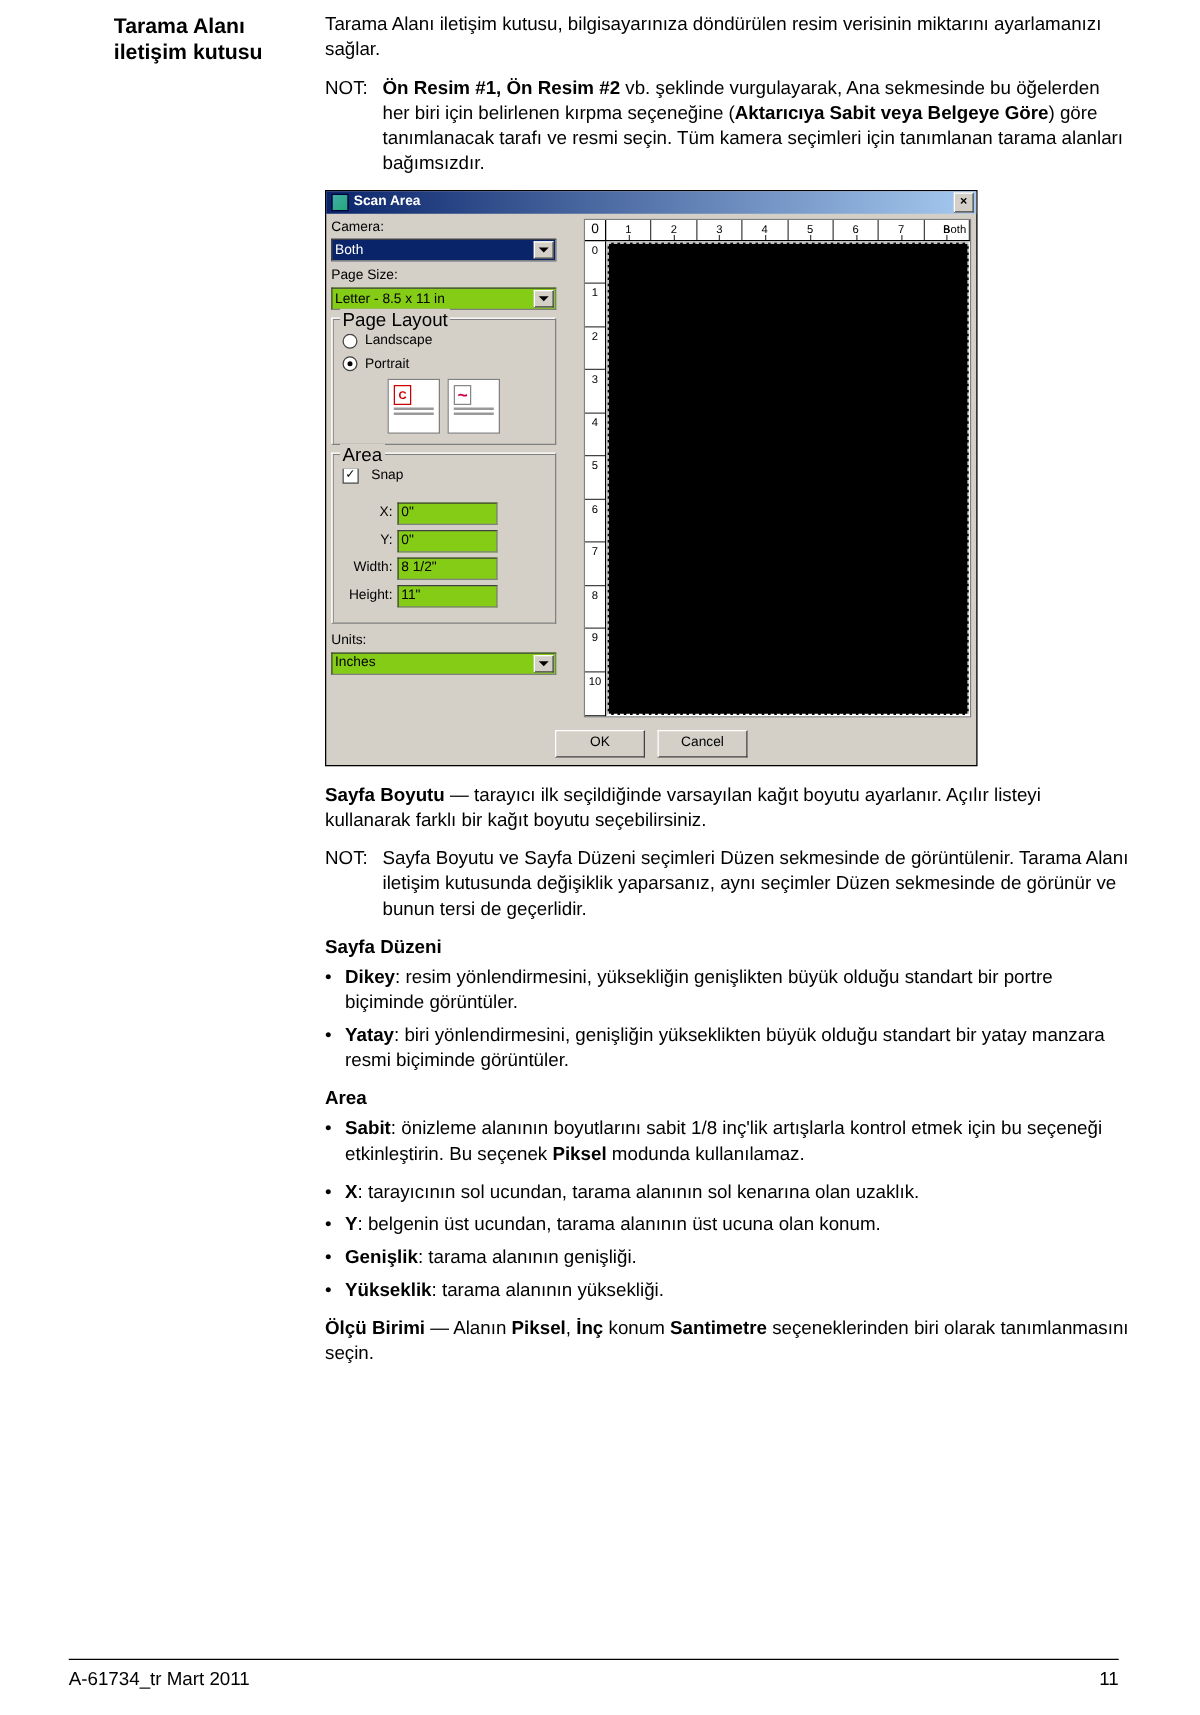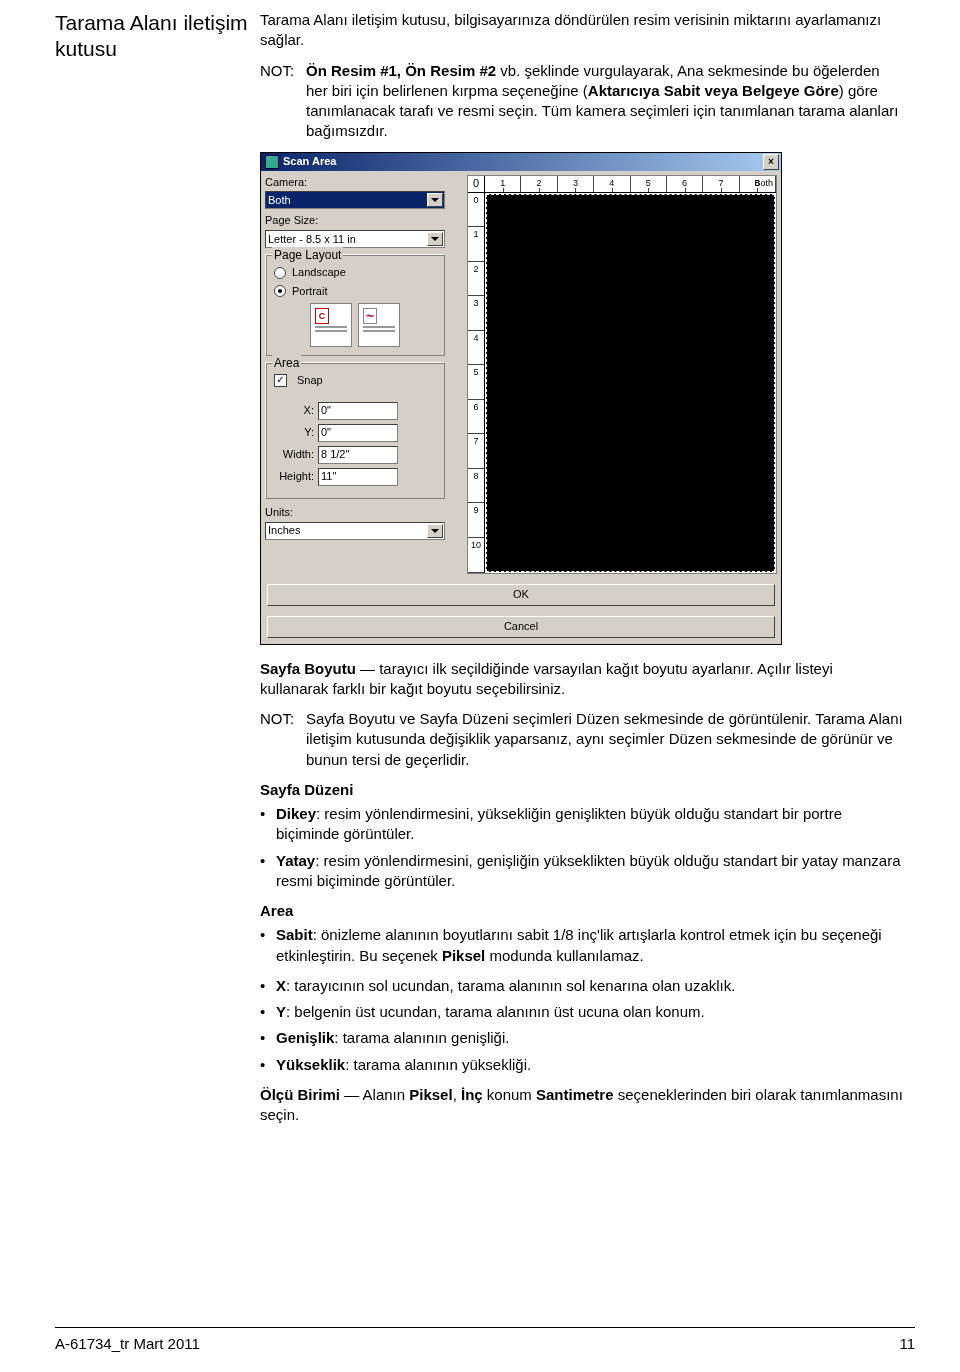--- a/index.html
+++ b/index.html
@@ -21,23 +21,24 @@
     gap: 10px;
   }
   .left-col {
     width: 195px;
     flex: 0 0 195px;
   }
   .right-col {
     flex: 1;
   }
   .side-title {
-    font-weight: normal;
-    font-size: 21px;
+    font-weight: bold;
+    font-size: 17px;
     line-height: 1.25;
+    margin-left: 36px;
   }
   p { margin: 0 0 10px 0; }
   .note-row {
     display: flex;
     margin-bottom: 10px;
   }
   .note-label {
     width: 46px;
     flex: 0 0 46px;
   }
@@ -98,21 +99,21 @@
   .form-col {
     width: 180px;
     flex: 0 0 180px;
   }
   .form-row { margin-bottom: 4px; }
   .lbl { display: block; margin-bottom: 2px; }
   .combo, .txt {
     border: 1px solid #808080;
     border-top-color: #404040;
     border-left-color: #404040;
-    background: #ffffff;
+    background: #84cc16;
     height: 18px;
     width: 100%;
     box-sizing: border-box;
     display: flex;
     align-items: center;
     padding: 0 2px;
     font-size: 11px;
   }
   .combo { position: relative; }
   .combo .arrow {
@@ -144,21 +145,21 @@
     margin: 6px 0;
     padding: 10px 8px 8px 8px;
     position: relative;
   }
   .grp .grp-title {
     position: absolute;
     top: -8px;
     left: 6px;
     background: #d4d0c8;
     padding: 0 2px;
-    font-size: 12px;
+    font-size: 15px;
   }
   .radio-row {
     display: flex;
     align-items: center;
     gap: 6px;
     margin-bottom: 4px;
   }
   .radio {
     width: 10px;
     height: 10px;
@@ -317,21 +318,20 @@
     flex: 1;
     background: #000;
     border: 1px dashed #fff;
     margin: 1px;
   }
   .btn-row {
     padding: 6px;
     display: flex;
     justify-content: center;
     gap: 10px;
-    flex-direction: column;
   }
   .btn {
     min-width: 70px;
     height: 20px;
     background: #d4d0c8;
     border: 1px solid #fff;
     border-right-color: #404040;
     border-bottom-color: #404040;
     font-size: 11px;
     display: flex;
@@ -351,21 +351,21 @@
   ul.bullets > li::before {
     content: "•";
     position: absolute;
     left: 0;
     top: 0;
   }
   .sec-head { font-weight: bold; margin-bottom: 4px; }
   .footer {
     position: absolute;
     left: 55px;
-    right: 45px;
+    right: 65px;
     bottom: 18px;
     border-top: 1px solid #000;
     padding-top: 6px;
     display: flex;
     justify-content: space-between;
     font-size: 15px;
   }
 </style>
 </head>
 <body>
@@ -514,21 +514,21 @@
     </p>
 
     <div class="note-row">
       <div class="note-label">NOT:</div>
       <div class="note-body">Sayfa Boyutu ve Sayfa Düzeni seçimleri Düzen sekmesinde de görüntülenir. Tarama Alanı iletişim kutusunda değişiklik yaparsanız, aynı seçimler Düzen sekmesinde de görünür ve bunun tersi de geçerlidir.</div>
     </div>
 
     <div class="sec-head">Sayfa Düzeni</div>
     <ul class="bullets" id="sd-list">
         <li><b>Dikey</b><span>: resim yönlendirmesini, yüksekliğin genişlikten büyük olduğu standart bir portre biçiminde görüntüler.</span></li>
-        <li><b>Yatay</b><span>: resim yönlendirmesini, genişliğin yükseklikten büyük olduğu standart bir yatay manzara resmi biçiminde görüntüler.</span></li>
+        <li><b>Yatay</b><span>: biri yönlendirmesini, genişliğin yükseklikten büyük olduğu standart bir yatay manzara resmi biçiminde görüntüler.</span></li>
       </ul>
 
     <div class="sec-head">Area</div>
     <ul class="bullets">
       <li>
         <b>Sabit</b><span>: önizleme alanının boyutlarını sabit 1/8 inç'lik artışlarla kontrol etmek için bu seçeneği etkinleştirin. Bu seçenek </span><b>Piksel</b><span> modunda kullanılamaz.</span>
       </li>
     </ul>
     <ul class="bullets" id="alan-list">
         <li><b>X</b><span>: tarayıcının sol ucundan, tarama alanının sol kenarına olan uzaklık.</span></li>

